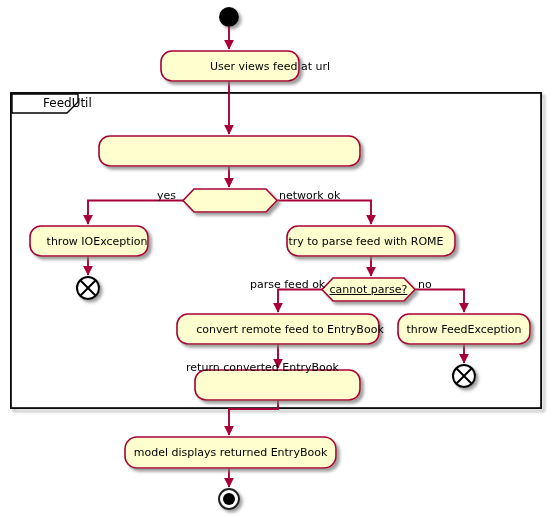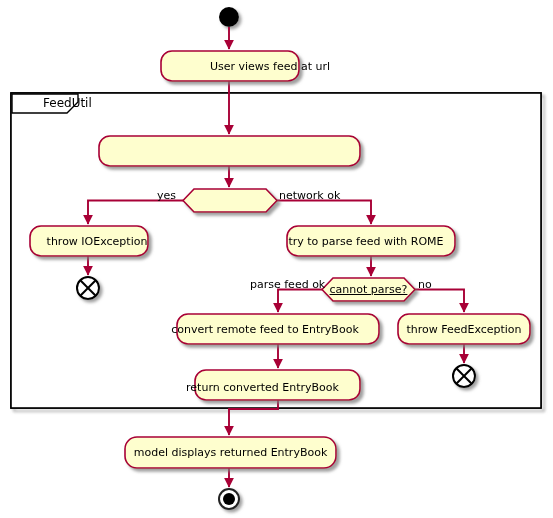--- a/index.html
+++ b/index.html
@@ -150,25 +150,25 @@
 
   <div class="partition-label" style="left:15px; top:97px;">FeedUtil</div>
 
   <div class="node-label" style="left:161px; top:51px; width:138px; height:30px;padding-left:40px;">User views feed at url</div>
 
 
   <div class="node-label" style="left:30px; top:226px; width:118px; height:30px;margin-left:8px;">throw IOException</div>
 
   <div class="node-label" style="left:282px; top:226px; width:168px; height:30px;">try to parse feed with ROME</div>
 
-  <div class="node-label" style="left:164px; top:314px; width:202px; height:30px;">convert remote feed to EntryBook</div>
+  <div class="node-label" style="left:189px; top:314px; width:202px; height:30px;">convert remote feed to EntryBook</div>
 
   <div class="node-label" style="left:398px; top:314px; width:132px; height:30px;">throw FeedException</div>
 
-  <div class="node-label" style="left:195px; top:372px; width:135px; height:30px;">return converted EntryBook</div>
+  <div class="node-label" style="left:195px; top:352px; width:135px; height:30px;">return converted EntryBook</div>
 
   <div class="node-label" style="left:125px; top:437px; width:211px; height:31px;">model displays returned EntryBook</div>
 
 
   <div class="node-label" style="left:322px; top:278px; width:93px; height:23px;text-decoration:underline;">cannot parse?</div>
 
   <div class="edge-label" style="left:157px; top:190px;">yes</div>
 
   <div class="edge-label" style="left:279px; top:190px;">network ok</div>
 

